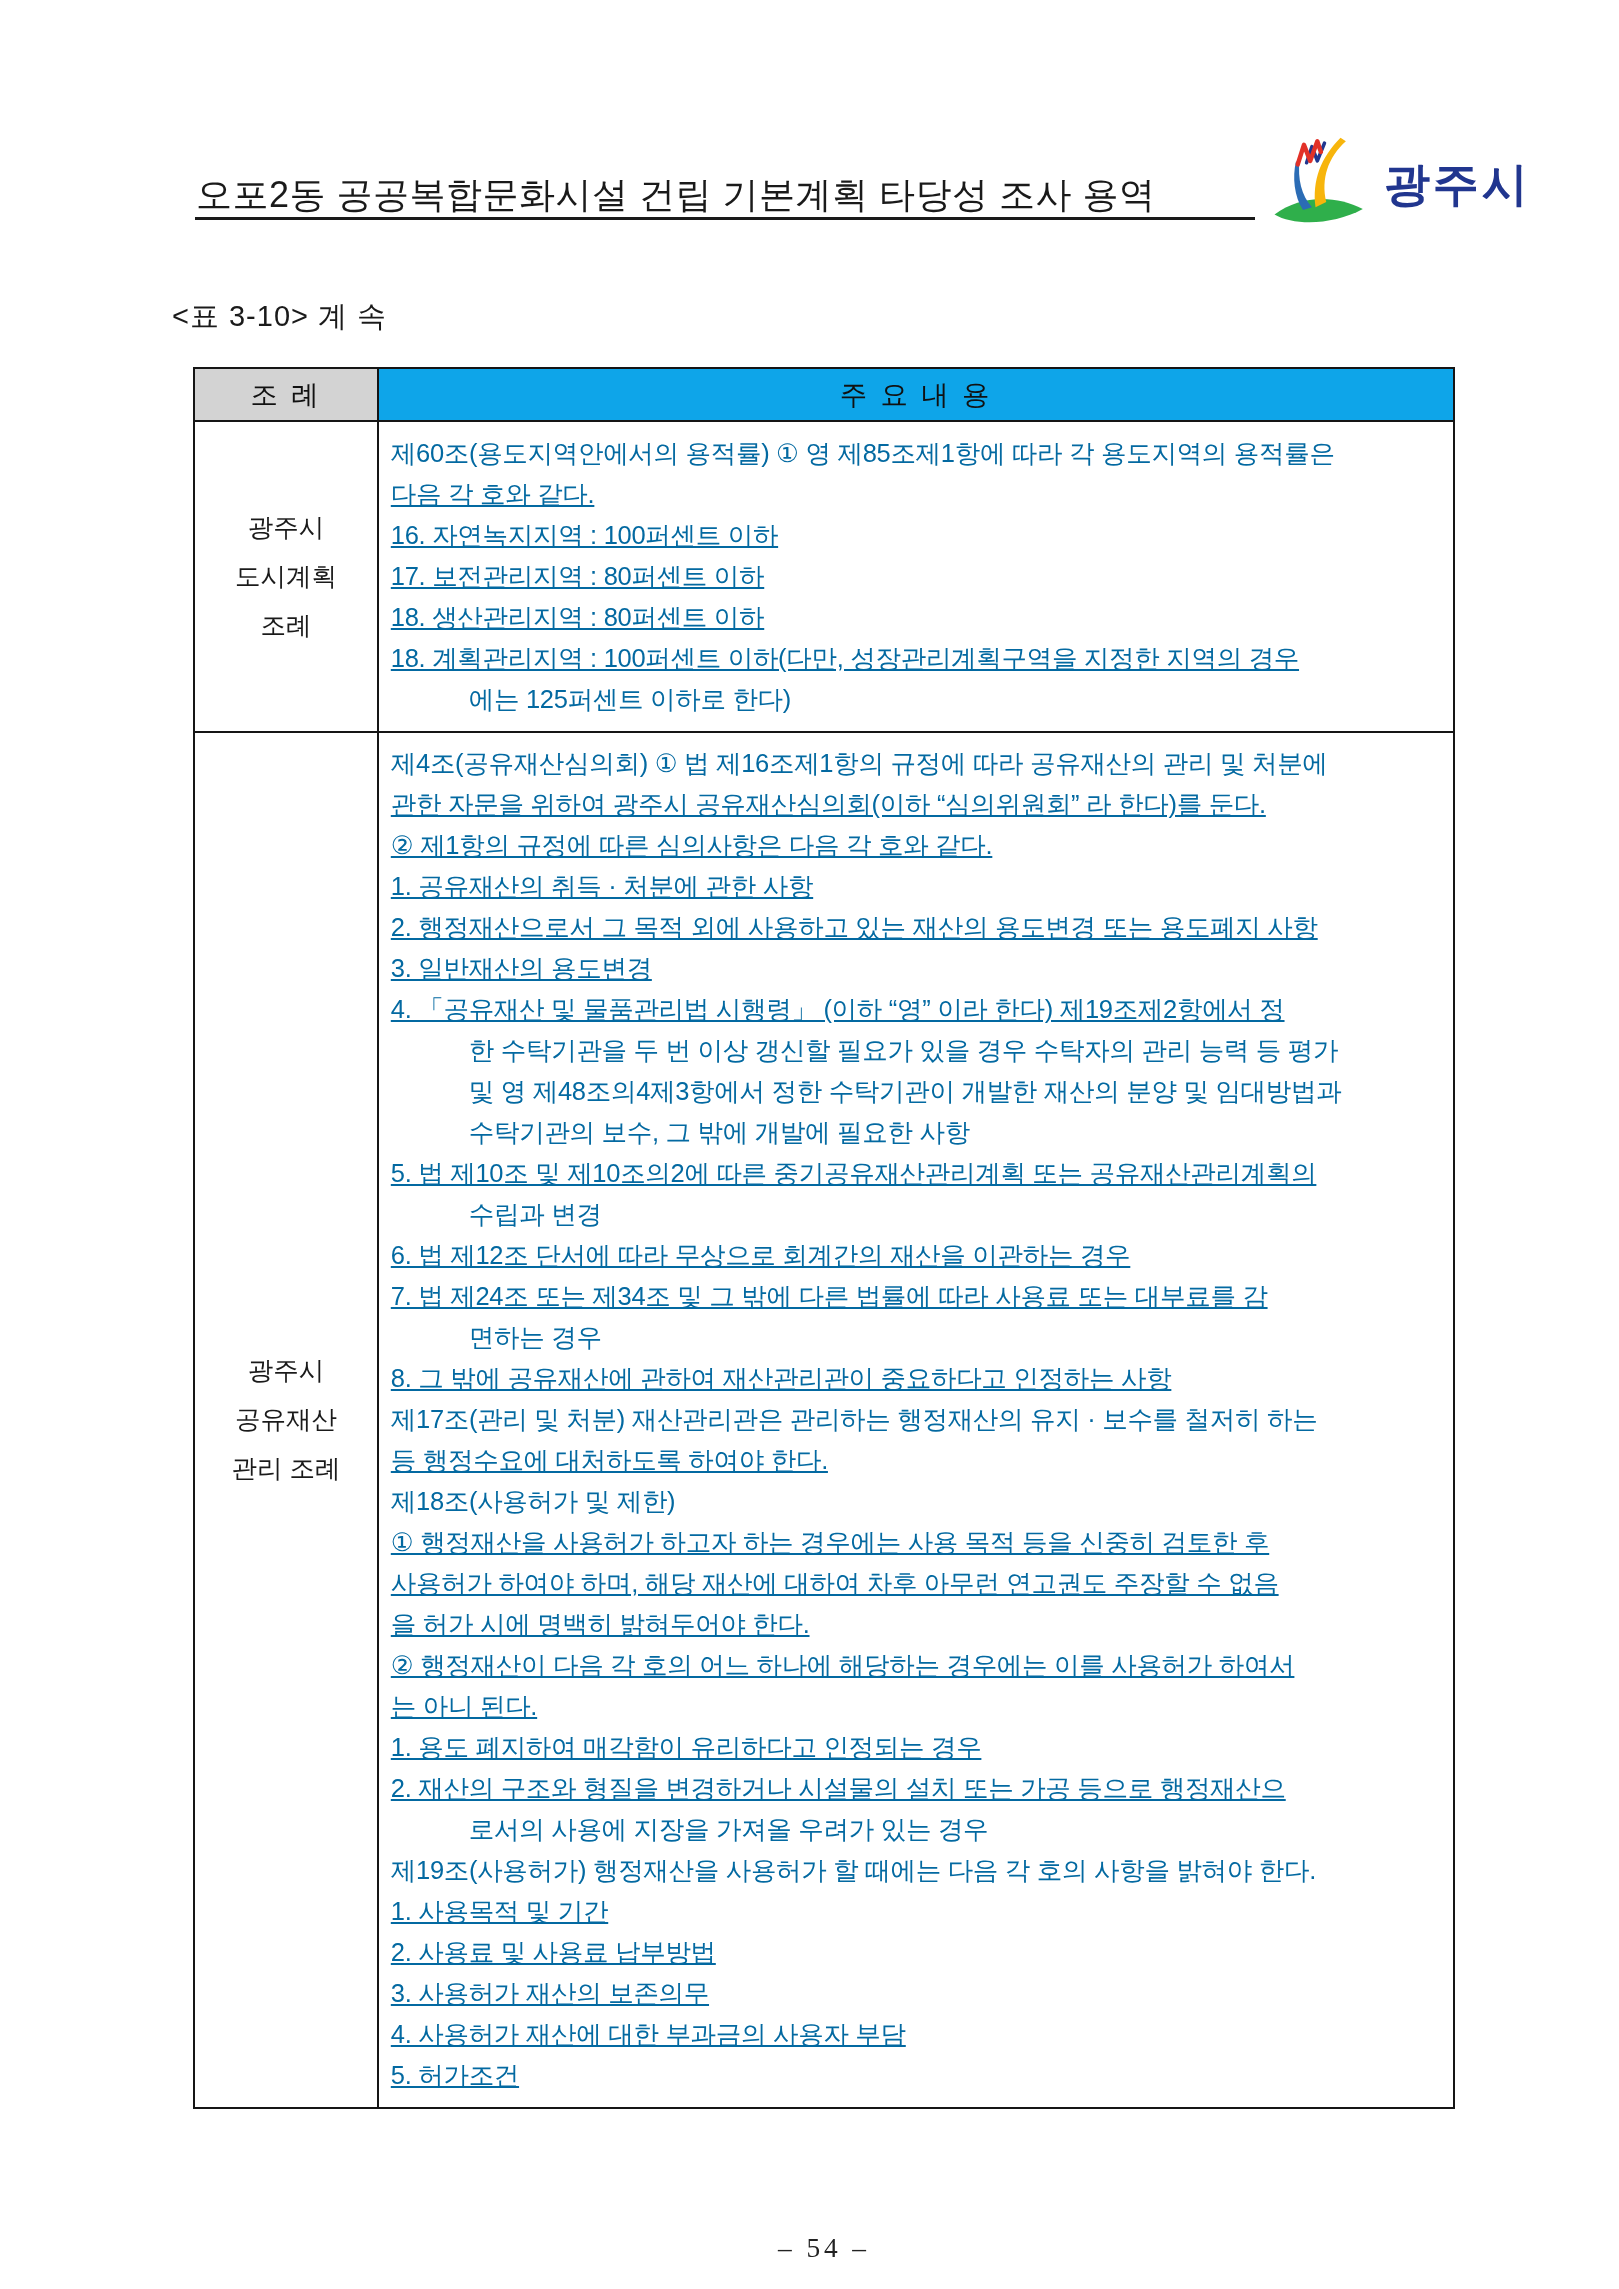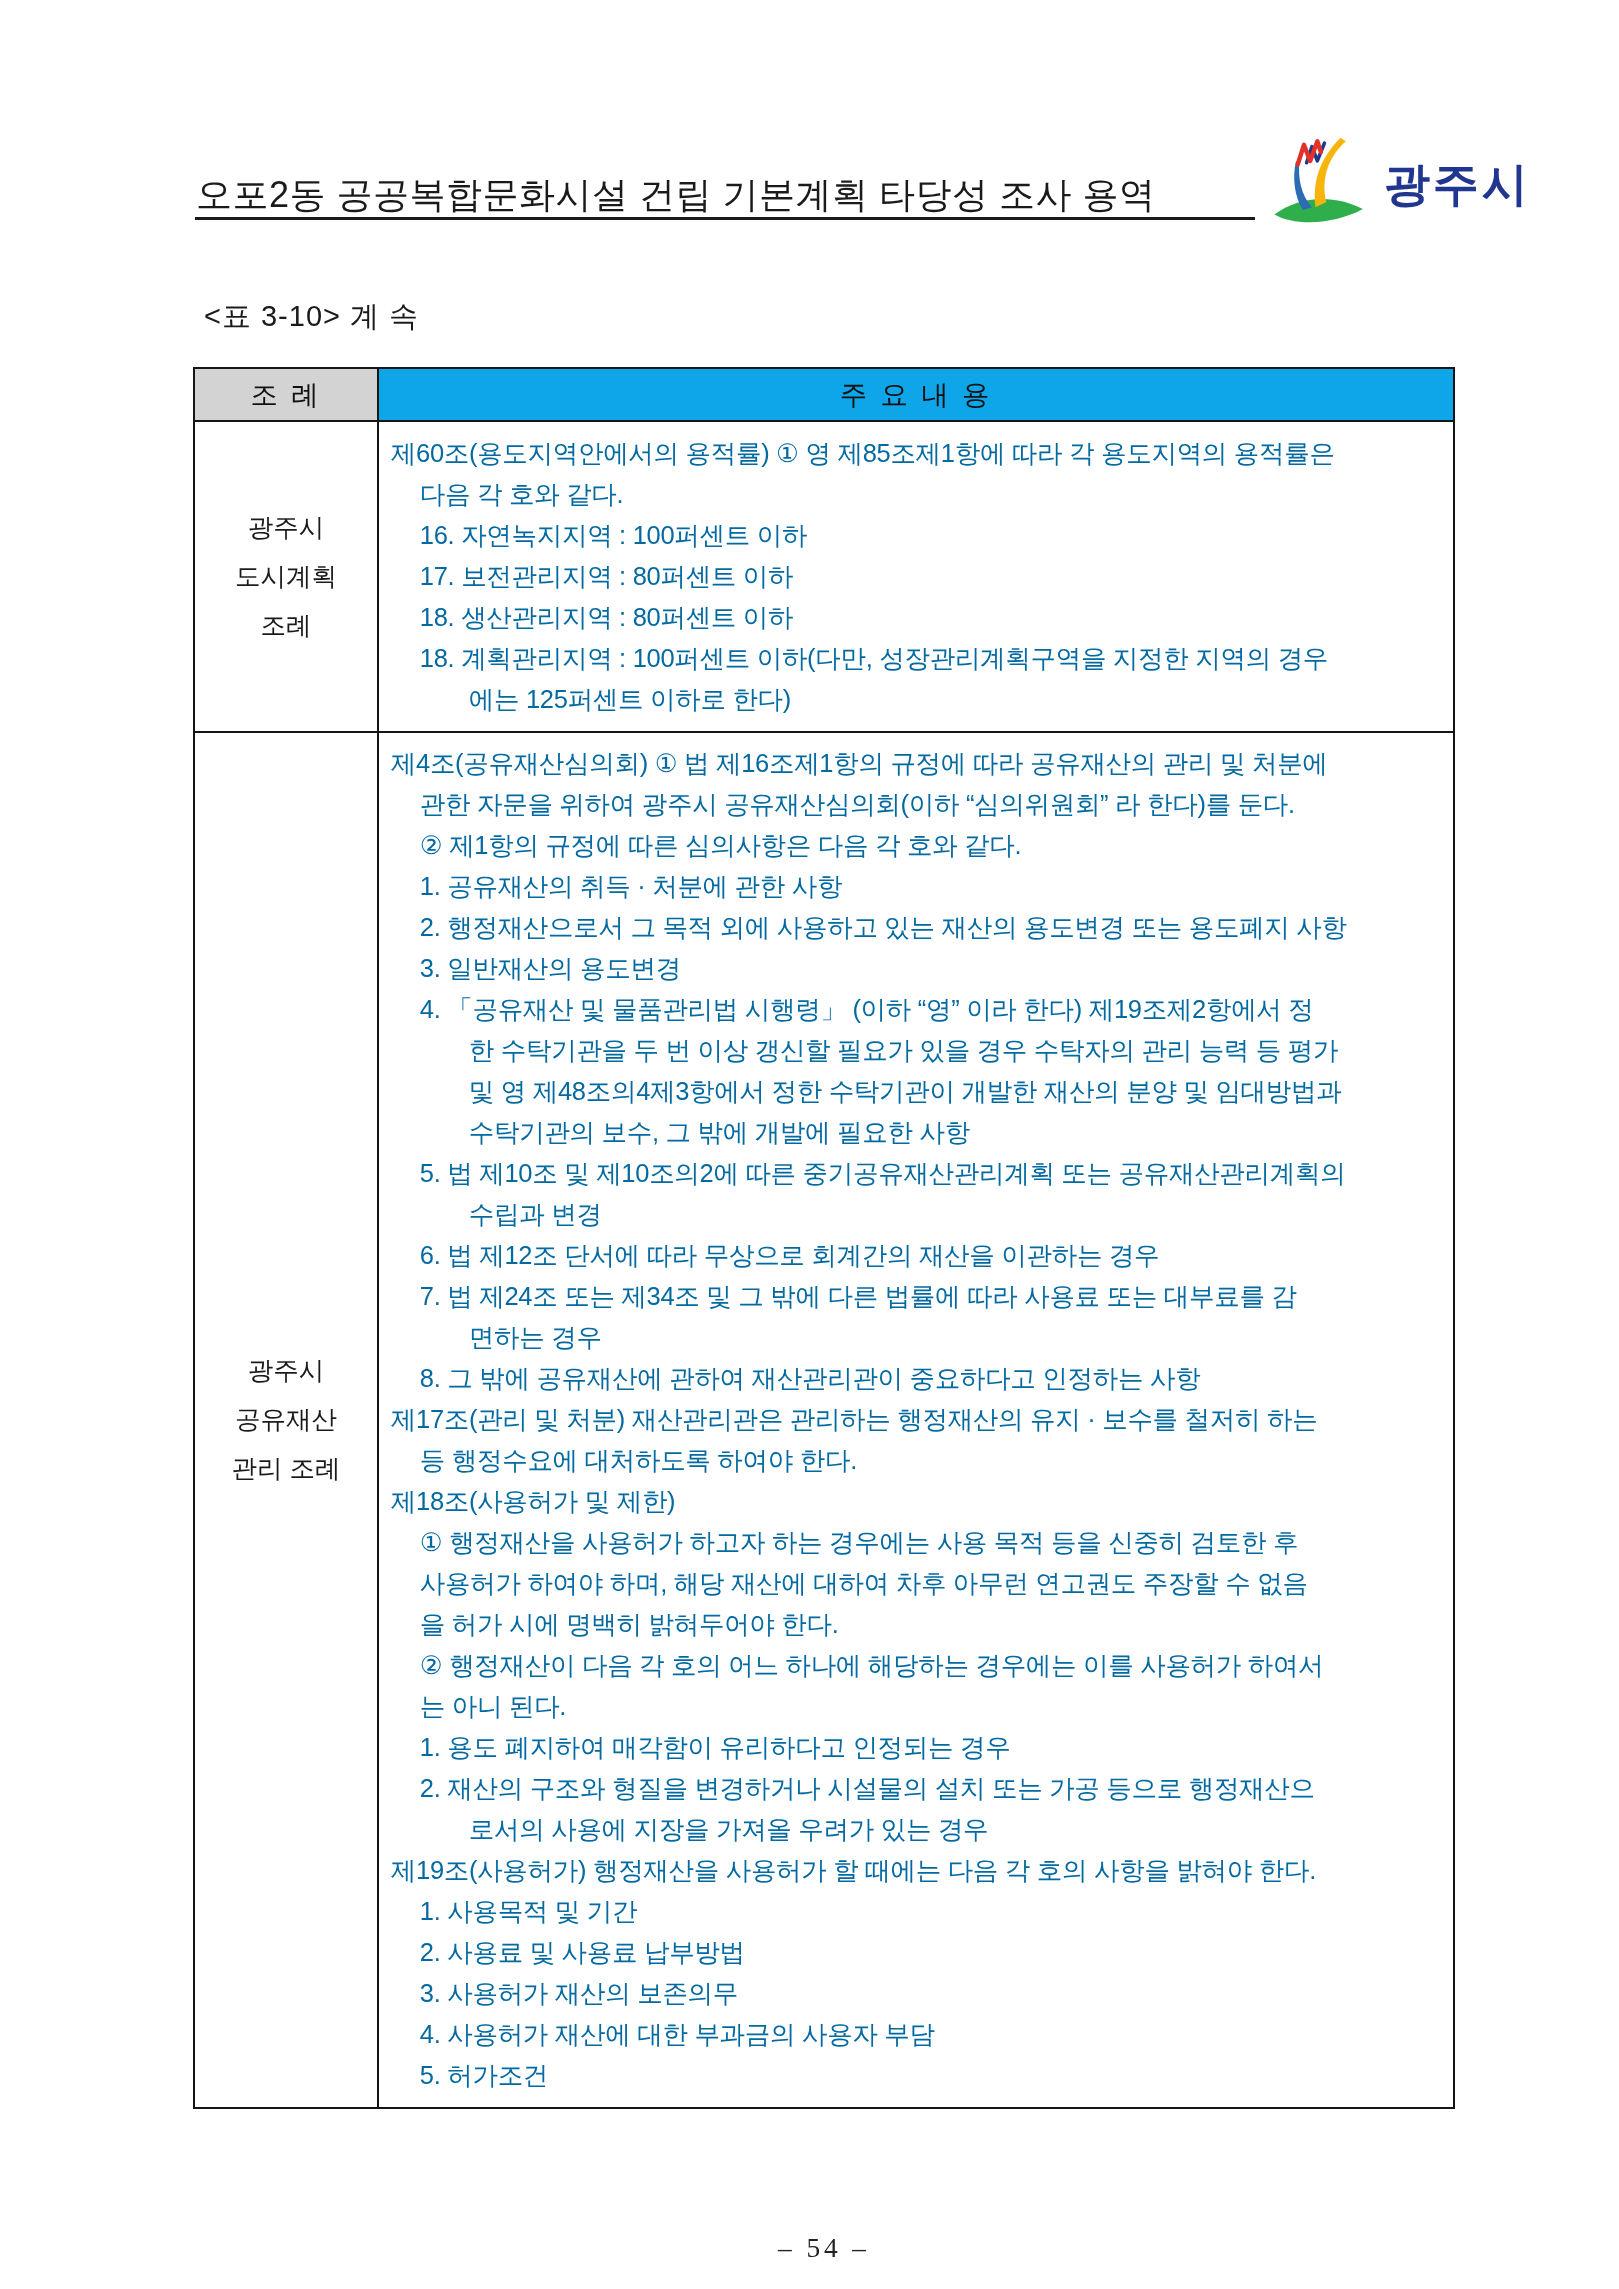--- a/index.html
+++ b/index.html
@@ -20,21 +20,21 @@
     position:absolute;left:1262px;top:129px;width:284px;height:103px;
     display:flex;align-items:center;gap:5.9px;
   }
   .logo-emblem{width:116px;height:98px;flex:0 0 auto;}
   .logo-text{
     font-size:46px;font-weight:bold;letter-spacing:2.9px;
     color:#21368f;line-height:1;padding-top:7.8px;white-space:nowrap;
   }
   
   .table-caption{
-    position:absolute;left:204px;top:297px;
+    position:absolute;left:172px;top:297px;
     font-size:29px;letter-spacing:1px;white-space:nowrap;
   }
   
   .table-wrap{position:absolute;left:193px;top:367px;width:1262px;}
   table.ord-table{
     border-collapse:collapse;width:100%;table-layout:fixed;
   }
   .ord-table th,.ord-table td{border:2px solid #151515;}
   .ord-table col.c-ord{width:184px;}
   .ord-table th{
@@ -47,21 +47,21 @@
     font-size:25.5px;line-height:49px;color:#1a1a1a;
   }
   td.content-cell{
     vertical-align:top;padding:10.8px 5.9px 10.8px 11.8px;
   }
   .line{
     font-size:25.5px;line-height:41px;white-space:nowrap;
     letter-spacing:-0.3px;color:#0369a1;
   }
   .indent-0{margin-left:0;}
-  .indent-1{margin-left:29px;}
+  .indent-1{text-decoration:underline;}
   .indent-2{margin-left:78px;}
   .ord-line{display:block;}
   
   .page-footer{
     position:absolute;left:193px;top:2189px;width:1262px;
     text-align:center;font-family:"Liberation Serif","DejaVu Serif",serif;
     font-size:27.4px;letter-spacing:3.9px;color:#222;margin-top:44px;
   }
 </style>
 </head>

